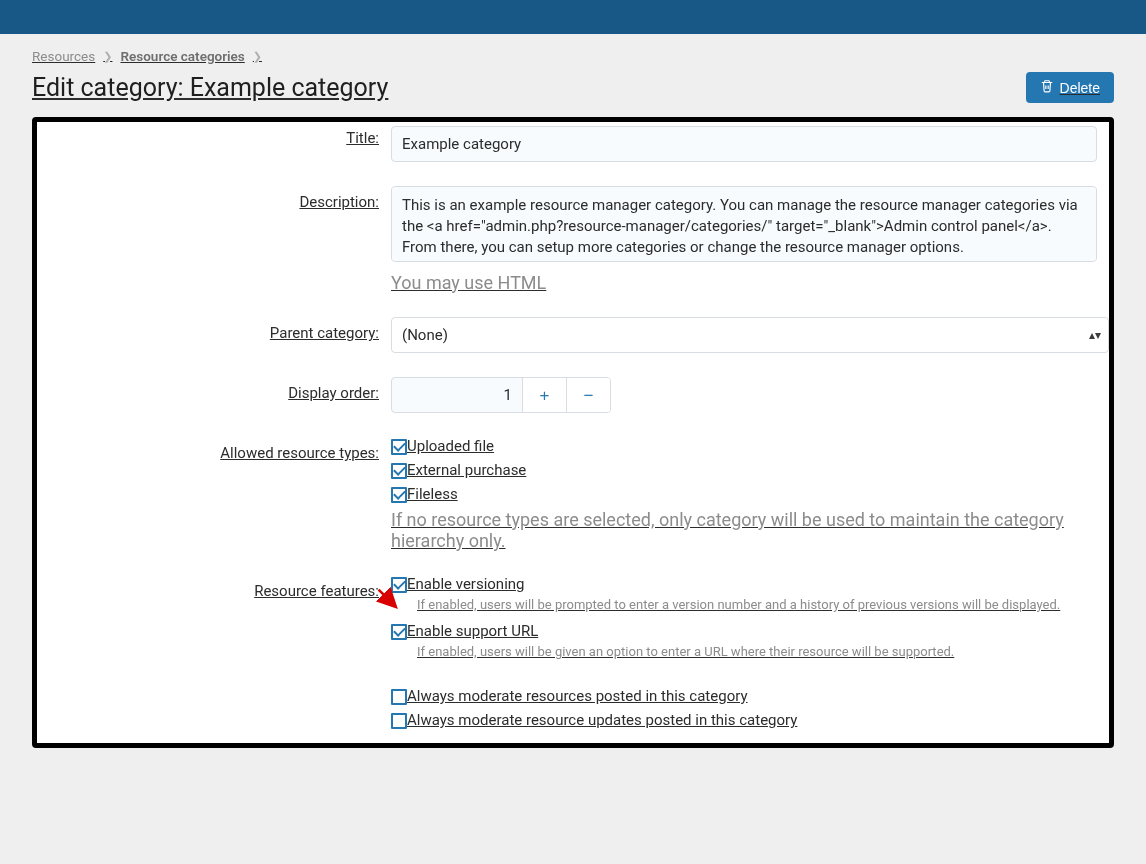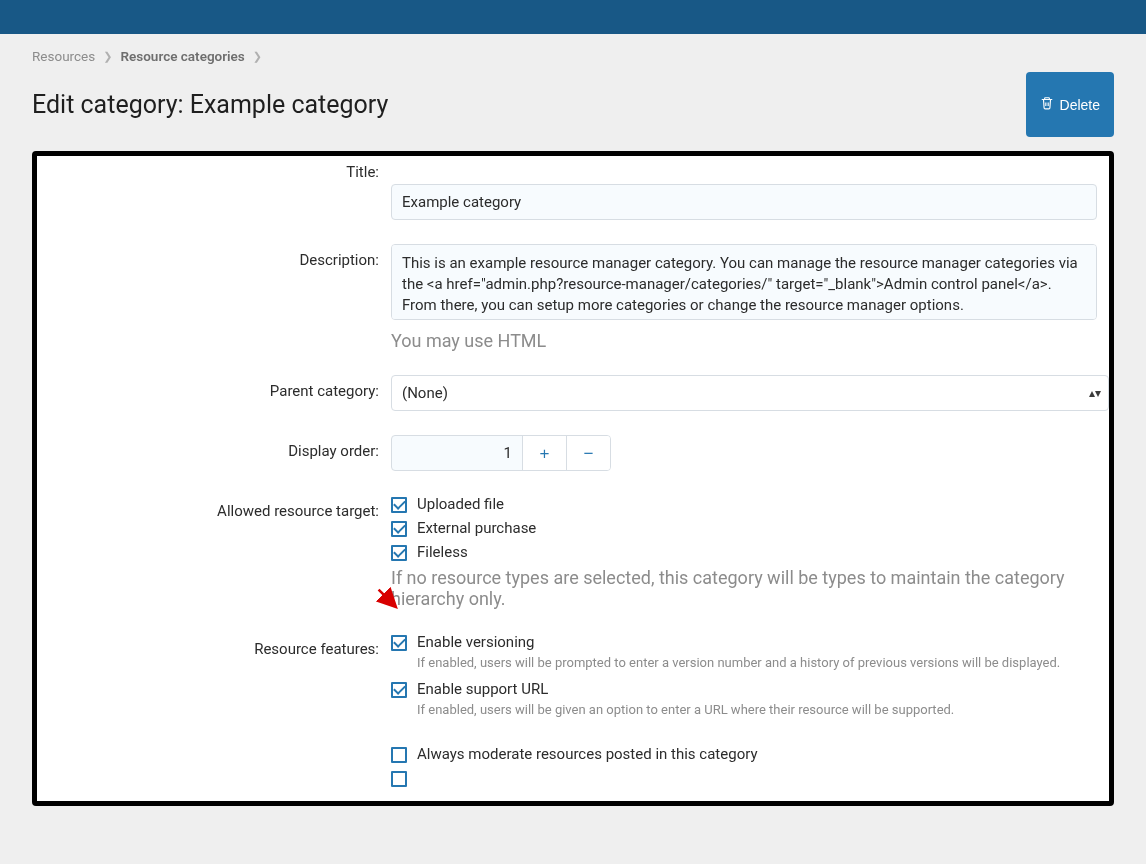--- a/index.html
+++ b/index.html
@@ -13,20 +13,21 @@
     overflow: hidden;
     position: relative;
   }
   .topbar {
     background: #185886;
     height: 34px;
     width: 100%;
   }
   .page-wrap {
     padding: 0 32px;
+    text-decoration: underline;
   }
   .breadcrumbs {
     display: flex;
     align-items: center;
     gap: 8px;
     margin-top: 14px;
     font-size: 13.5px;
     color: #8c8c8c;
   }
   .breadcrumbs a { color: #8c8c8c; text-decoration: none; }
@@ -46,21 +47,21 @@
   .page-title {
     font-size: 25px;
     font-weight: 400;
     color: #1f1f1f;
   }
   .delete-btn {
     background: #2577b1;
     color: #fff;
     border: none;
     border-radius: 4px;
-    padding: 24px 14px;
+    padding: 7px 14px;
     font-size: 14px;
     display: flex;
     align-items: center;
     gap: 6px;
     cursor: pointer;
   }
   .delete-btn svg { width: 14px; height: 14px; }
   .panel {
     background: #fff;
     border: 5px solid #000000;
@@ -149,21 +150,20 @@
     font-size: 17px;
     line-height: 1;
     cursor: pointer;
     display: flex;
     align-items: center;
     justify-content: center;
   }
   .check-line {
     display: flex;
     align-items: flex-start;
-    gap: 10px;
     margin-bottom: 6px;
     font-size: 15px;
   }
   .checkbox {
     width: 16px;
     height: 16px;
     border: 2px solid #2577b1;
     border-radius: 1px;
     flex-shrink: 0;
     margin-top: 2px;
@@ -222,21 +222,21 @@
       </span>
       <span>Delete</span>
     </button>
   </div>
 
   <div class="panel">
     <div class="panel-inner">
 
       <div class="form-row">
         <div class="form-label-cell">Title:</div>
-        <div class="form-control-cell" style="padding-right:12px; padding-top:28px;">
+        <div class="form-control-cell" style="padding-right:12px; padding-top:4px;">
           <input type="text" class="txt" value="Example category" style="">
         </div>
       </div>
 
       <div class="form-row">
         <div class="form-label-cell">Description:</div>
         <div class="form-control-cell" style="padding-right:12px;">
           <textarea class="txt" style="">This is an example resource manager category. You can manage the resource manager categories via the &lt;a href="admin.php?resource-manager/categories/" target="_blank"&gt;Admin control panel&lt;/a&gt;. From there, you can setup more categories or change the resource manager options.</textarea>
           <div class="hint">You may use HTML</div>
         </div>
@@ -261,35 +261,35 @@
               <span>+</span>
             </button>
             <button class="step-btn">
               <span>−</span>
             </button>
           </div>
         </div>
       </div>
 
       <div class="form-row">
-        <div class="form-label-cell">Allowed resource target:</div>
+        <div class="form-label-cell">Allowed resource types:</div>
         <div class="form-control-cell" style="padding-right:12px;">
           <div class="check-line">
             <span class="checkbox checked"></span>
             <span>Uploaded file</span>
           </div>
           <div class="check-line">
             <span class="checkbox checked"></span>
             <span>External purchase</span>
           </div>
           <div class="check-line">
             <span class="checkbox checked"></span>
             <span>Fileless</span>
           </div>
-          <div class="hint">If no resource types are selected, this category will be types to maintain the category hierarchy only.</div>
+          <div class="hint">If no resource types are selected, only category will be used to maintain the category hierarchy only.</div>
         </div>
       </div>
 
 
       <div class="form-row" style="margin-bottom:8px;">
         <div class="form-label-cell">Resource features:</div>
         <div class="form-control-cell" style="padding-right:22px;">
           <div class="check-line">
             <span class="checkbox checked"></span>
             <span>Enable versioning</span>
@@ -303,20 +303,21 @@
           <div class="check-desc">If enabled, users will be given an option to enter a URL where their resource will be supported.</div>
 
           <div class="gap-block"></div>
 
           <div class="check-line">
             <span class="checkbox"></span>
             <span>Always moderate resources posted in this category</span>
           </div>
           <div class="check-line">
             <span class="checkbox"></span>
+            <span>Always moderate resource updates posted in this category</span>
           </div>
         </div>
       </div>
 
     </div>
   </div>
 </div>
 
 <div class="arrow-annot">
   <svg viewBox="0 0 40 40">

